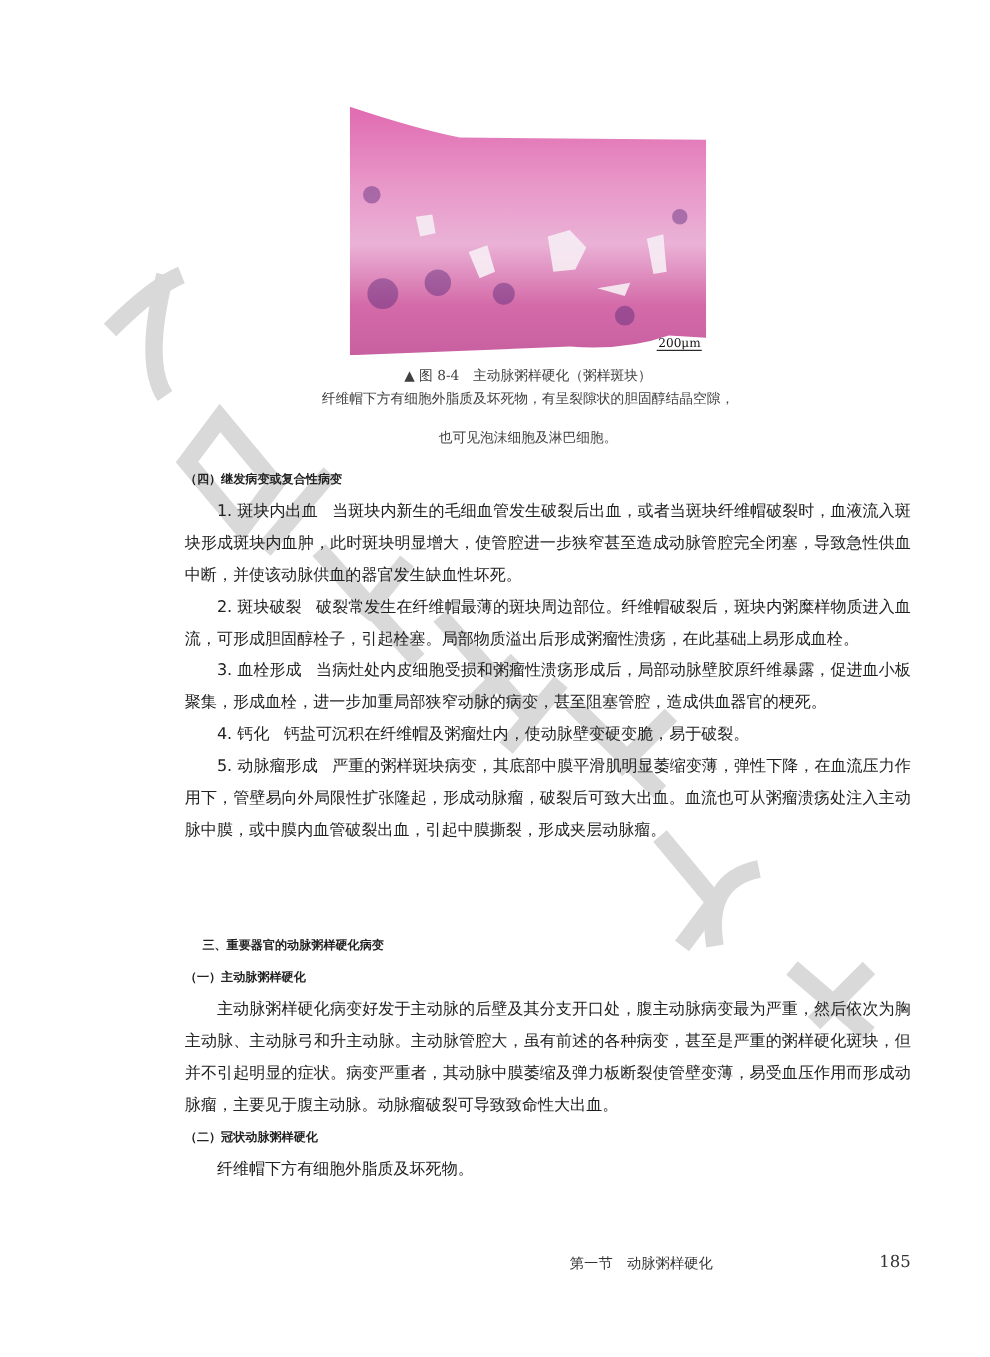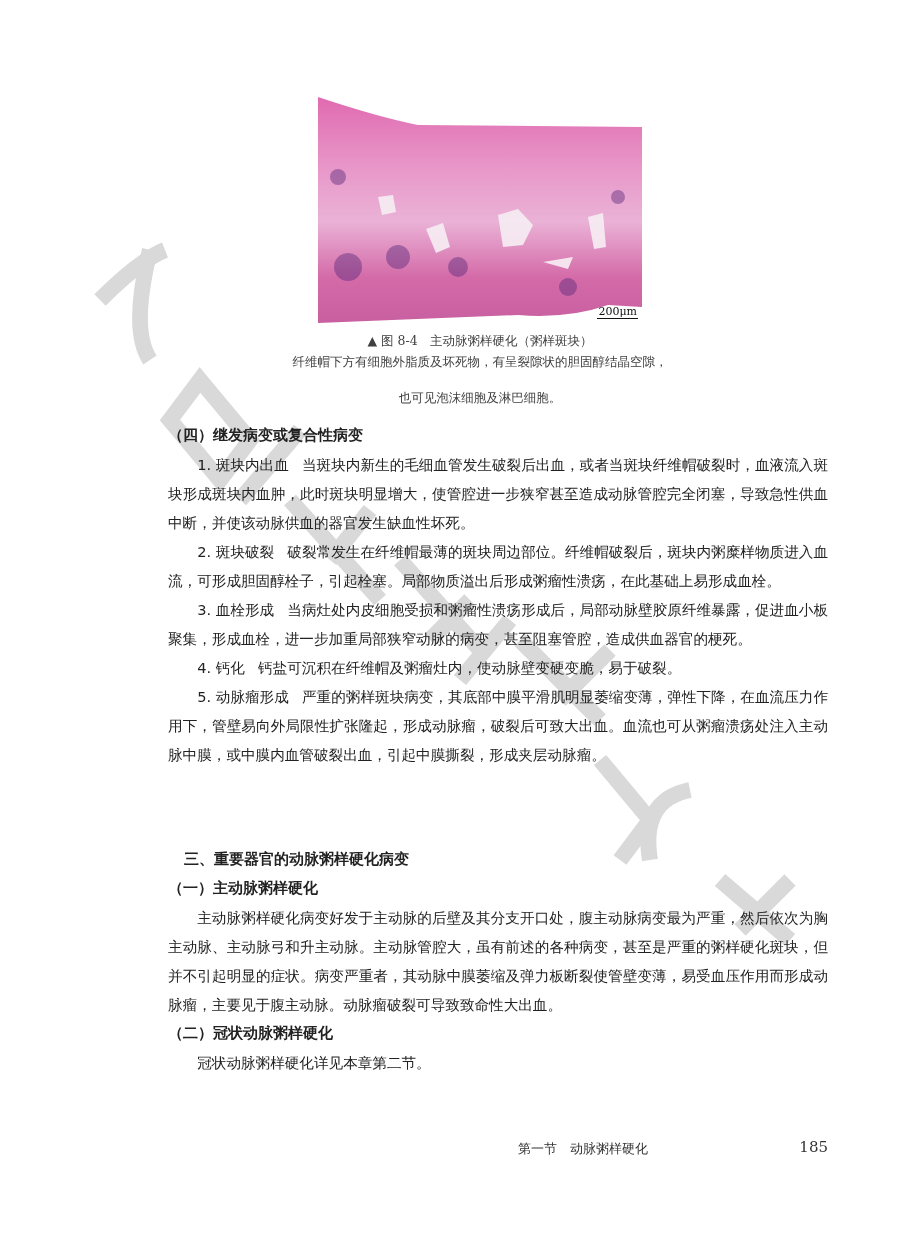--- a/index.html
+++ b/index.html
@@ -9,21 +9,21 @@
   .page { position: relative; z-index: 1; }
   .figure { position: absolute; left: 318px; top: 97px; width: 324px; height: 226px; }
   .figure svg { display:block; }
   .scalebar { position: absolute; right: 4px; bottom: 4px; font-size: 11px; color:#111; border-bottom: 1px solid #111; line-height: 12px; padding: 0 1px; margin-left: 20px; }
   .caption { position: absolute; left: 150px; width: 660px; text-align: center; font-size: 12.5px; color: #404040; }
   .cap-title { top: 333px; }
   .cap-l1 { top: 354px; }
   .cap-l2 { top: 390px; }
   .text { position: absolute; left: 168px; width: 660px; font-size: 14.6px; line-height: 29px; color: #222; }
   .p { margin: 0; text-indent: 2em; text-align: justify; }
-  .h { font-weight: bold; font-family: "DejaVu Sans", "Liberation Sans", sans-serif; font-size: 15px; margin: 0; }
+  .h { font-weight: bold; font-family: "DejaVu Sans", "Liberation Sans", sans-serif; font-size: 11px; margin: 0; }
   .lead { font-family: "DejaVu Sans", "Liberation Sans", sans-serif; margin-right: 0.9em; }
   .footer { position: absolute; top: 1140px; left: 518px; width: 310px; font-size: 13px; color: #333; }
   .footer .sec { position: absolute; left: 0; }
   .footer .pg { position: absolute; right: 0; font-size: 15px; top: -2px; }
 </style>
 </head>
 <body>
 
 <svg class="watermark" viewBox="0 0 900 1234">
   <g fill="none" stroke="#d9d9d9" stroke-width="16" stroke-linecap="butt">
@@ -99,20 +99,20 @@
     <p class="p"><span class="lead">3. 血栓形成</span><span>当病灶处内皮细胞受损和粥瘤性溃疡形成后，局部动脉壁胶原纤维暴露，促进血小板聚集，形成血栓，进一步加重局部狭窄动脉的病变，甚至阻塞管腔，造成供血器官的梗死。</span></p>
     <p class="p"><span class="lead">4. 钙化</span><span>钙盐可沉积在纤维帽及粥瘤灶内，使动脉壁变硬变脆，易于破裂。</span></p>
     <p class="p"><span class="lead">5. 动脉瘤形成</span><span>严重的粥样斑块病变，其底部中膜平滑肌明显萎缩变薄，弹性下降，在血流压力作用下，管壁易向外局限性扩张隆起，形成动脉瘤，破裂后可致大出血。血流也可从粥瘤溃疡处注入主动脉中膜，或中膜内血管破裂出血，引起中膜撕裂，形成夹层动脉瘤。</span></p>
   </div>
 
   <div class="text" style="top:845px;">
     <p class="h" style="margin-left:16px;">三、重要器官的动脉粥样硬化病变</p>
     <p class="h">（一）主动脉粥样硬化</p>
     <p class="p">主动脉粥样硬化病变好发于主动脉的后壁及其分支开口处，腹主动脉病变最为严重，然后依次为胸主动脉、主动脉弓和升主动脉。主动脉管腔大，虽有前述的各种病变，甚至是严重的粥样硬化斑块，但并不引起明显的症状。病变严重者，其动脉中膜萎缩及弹力板断裂使管壁变薄，易受血压作用而形成动脉瘤，主要见于腹主动脉。动脉瘤破裂可导致致命性大出血。</p>
     <p class="h">（二）冠状动脉粥样硬化</p>
-    <p class="p">冠状动脉粥样硬化详见本章第二节。</p>
+    <p class="p">纤维帽下方有细胞外脂质及坏死物。</p>
   </div>
 
   <div class="footer">
     <span class="sec">第一节　动脉粥样硬化</span>
     <span class="pg">185</span>
   </div>
 </div>
 
 </body></html>

